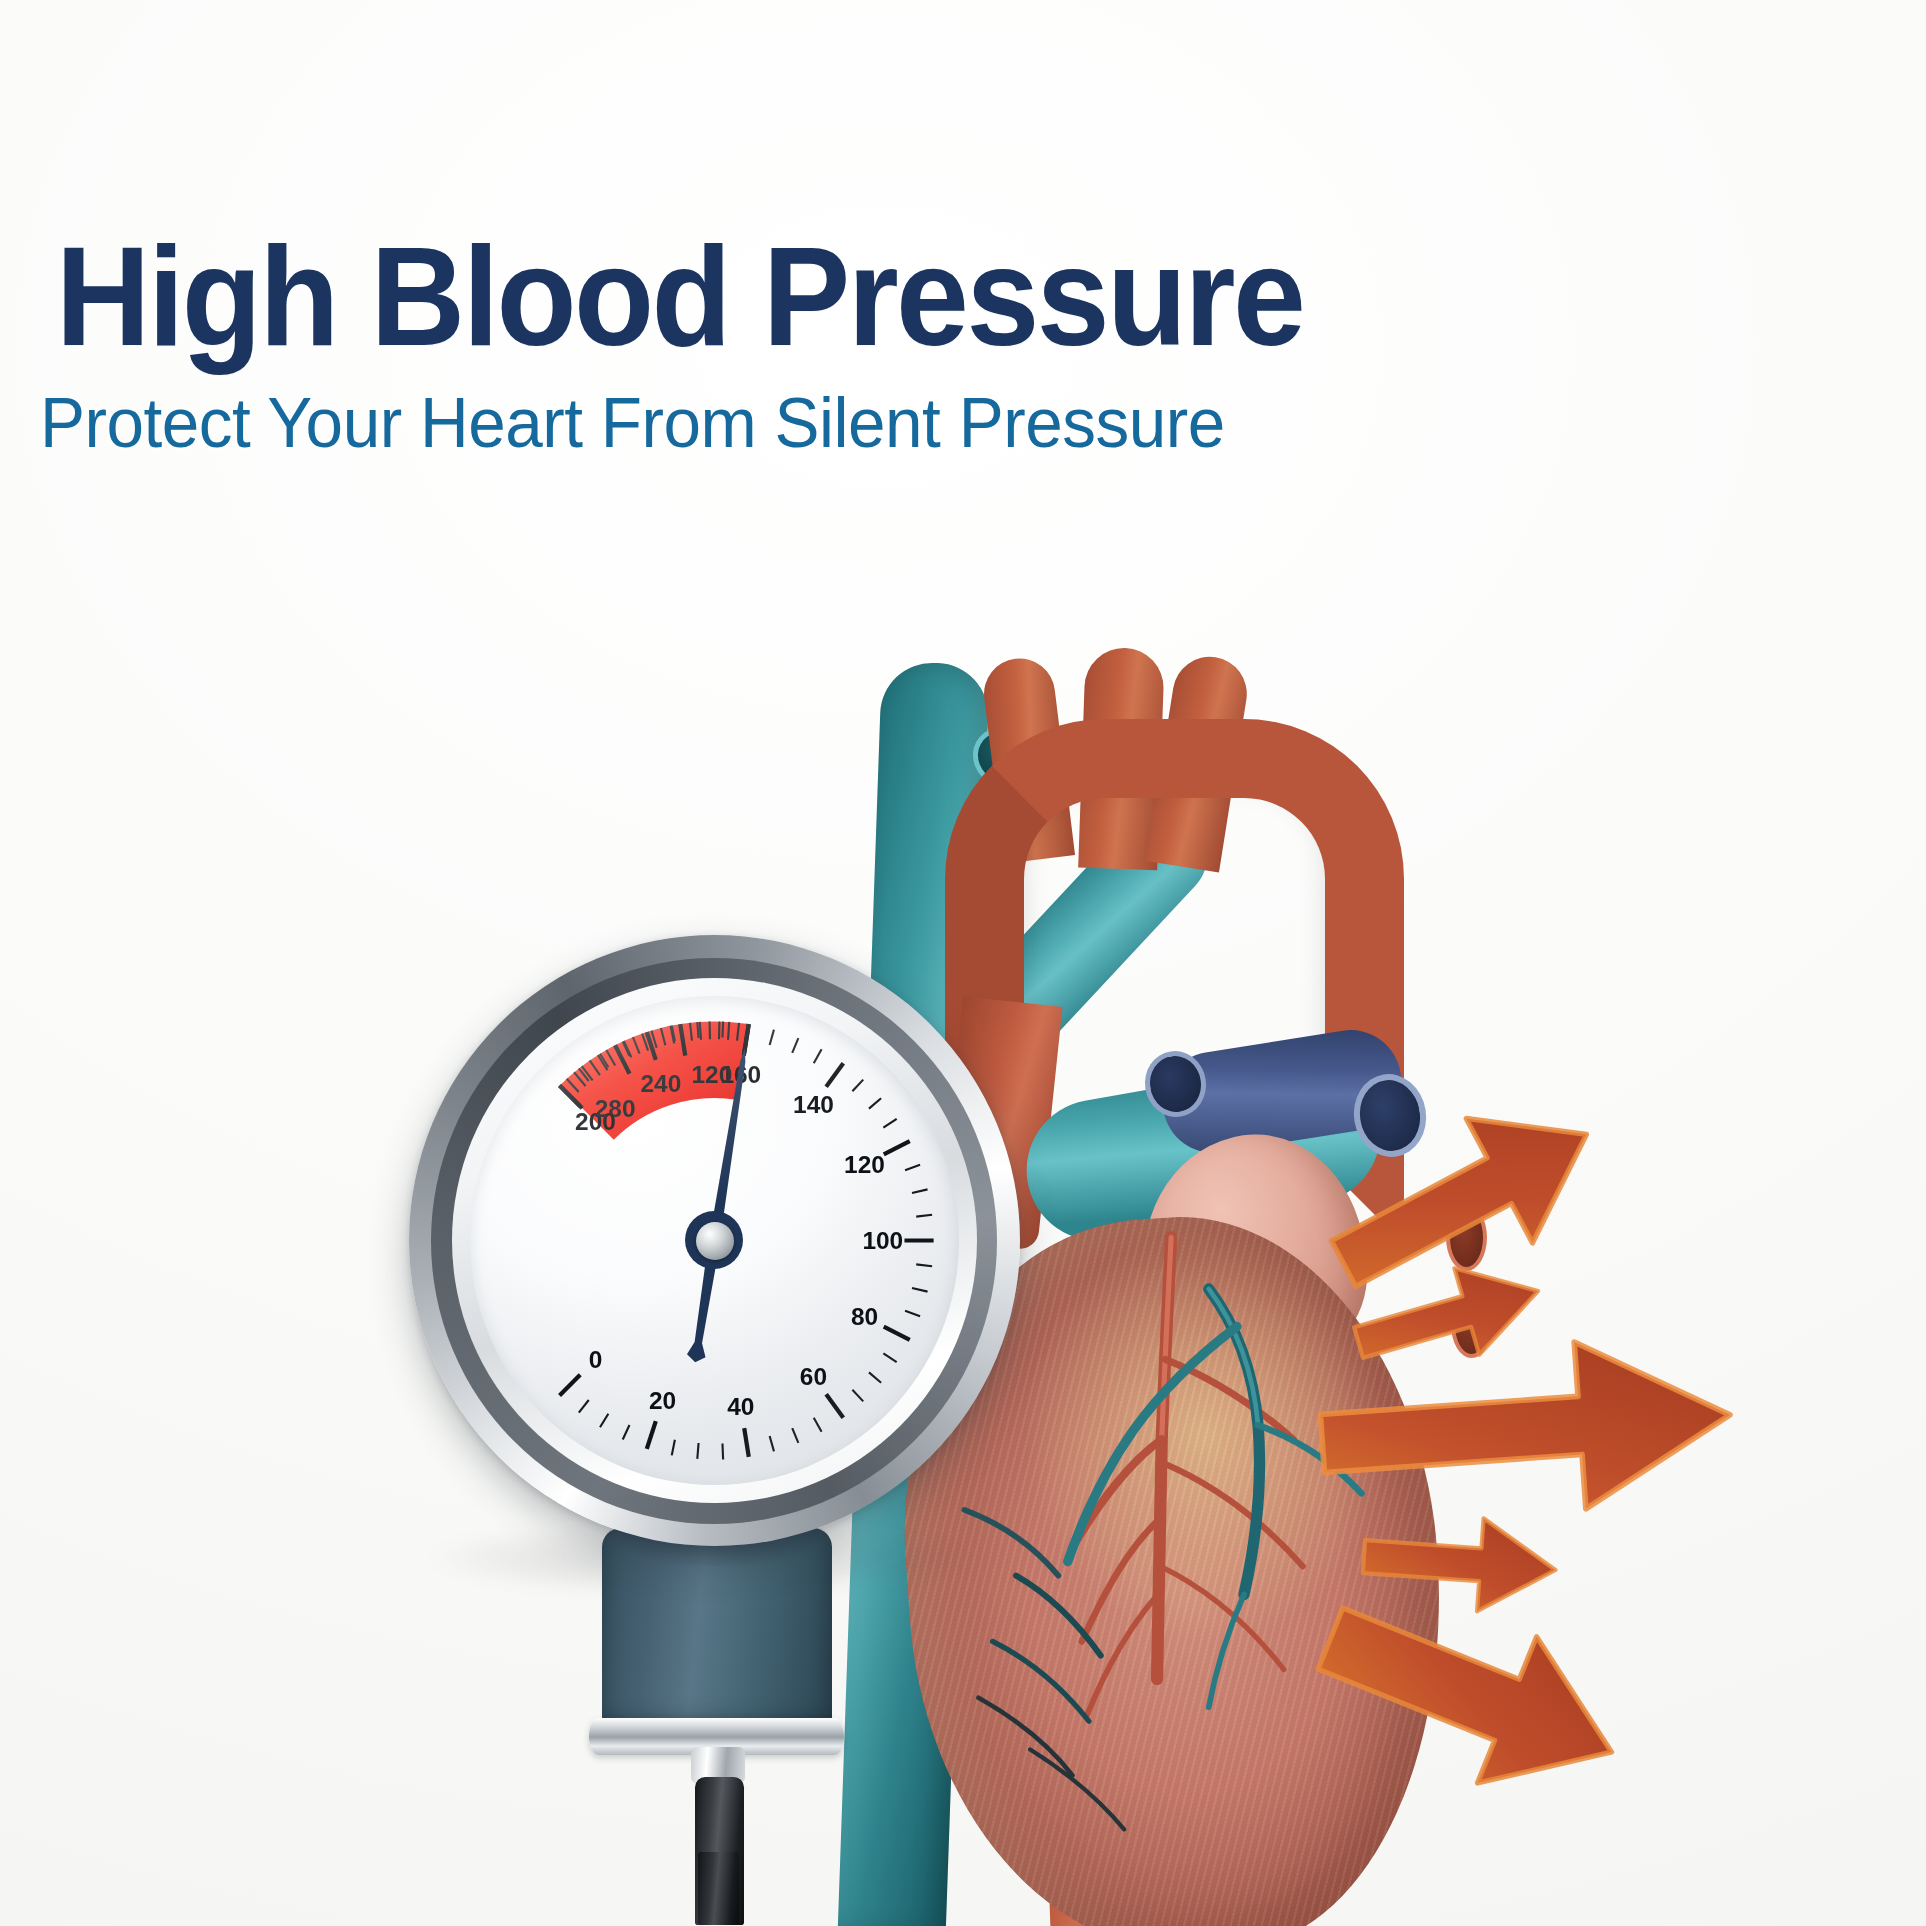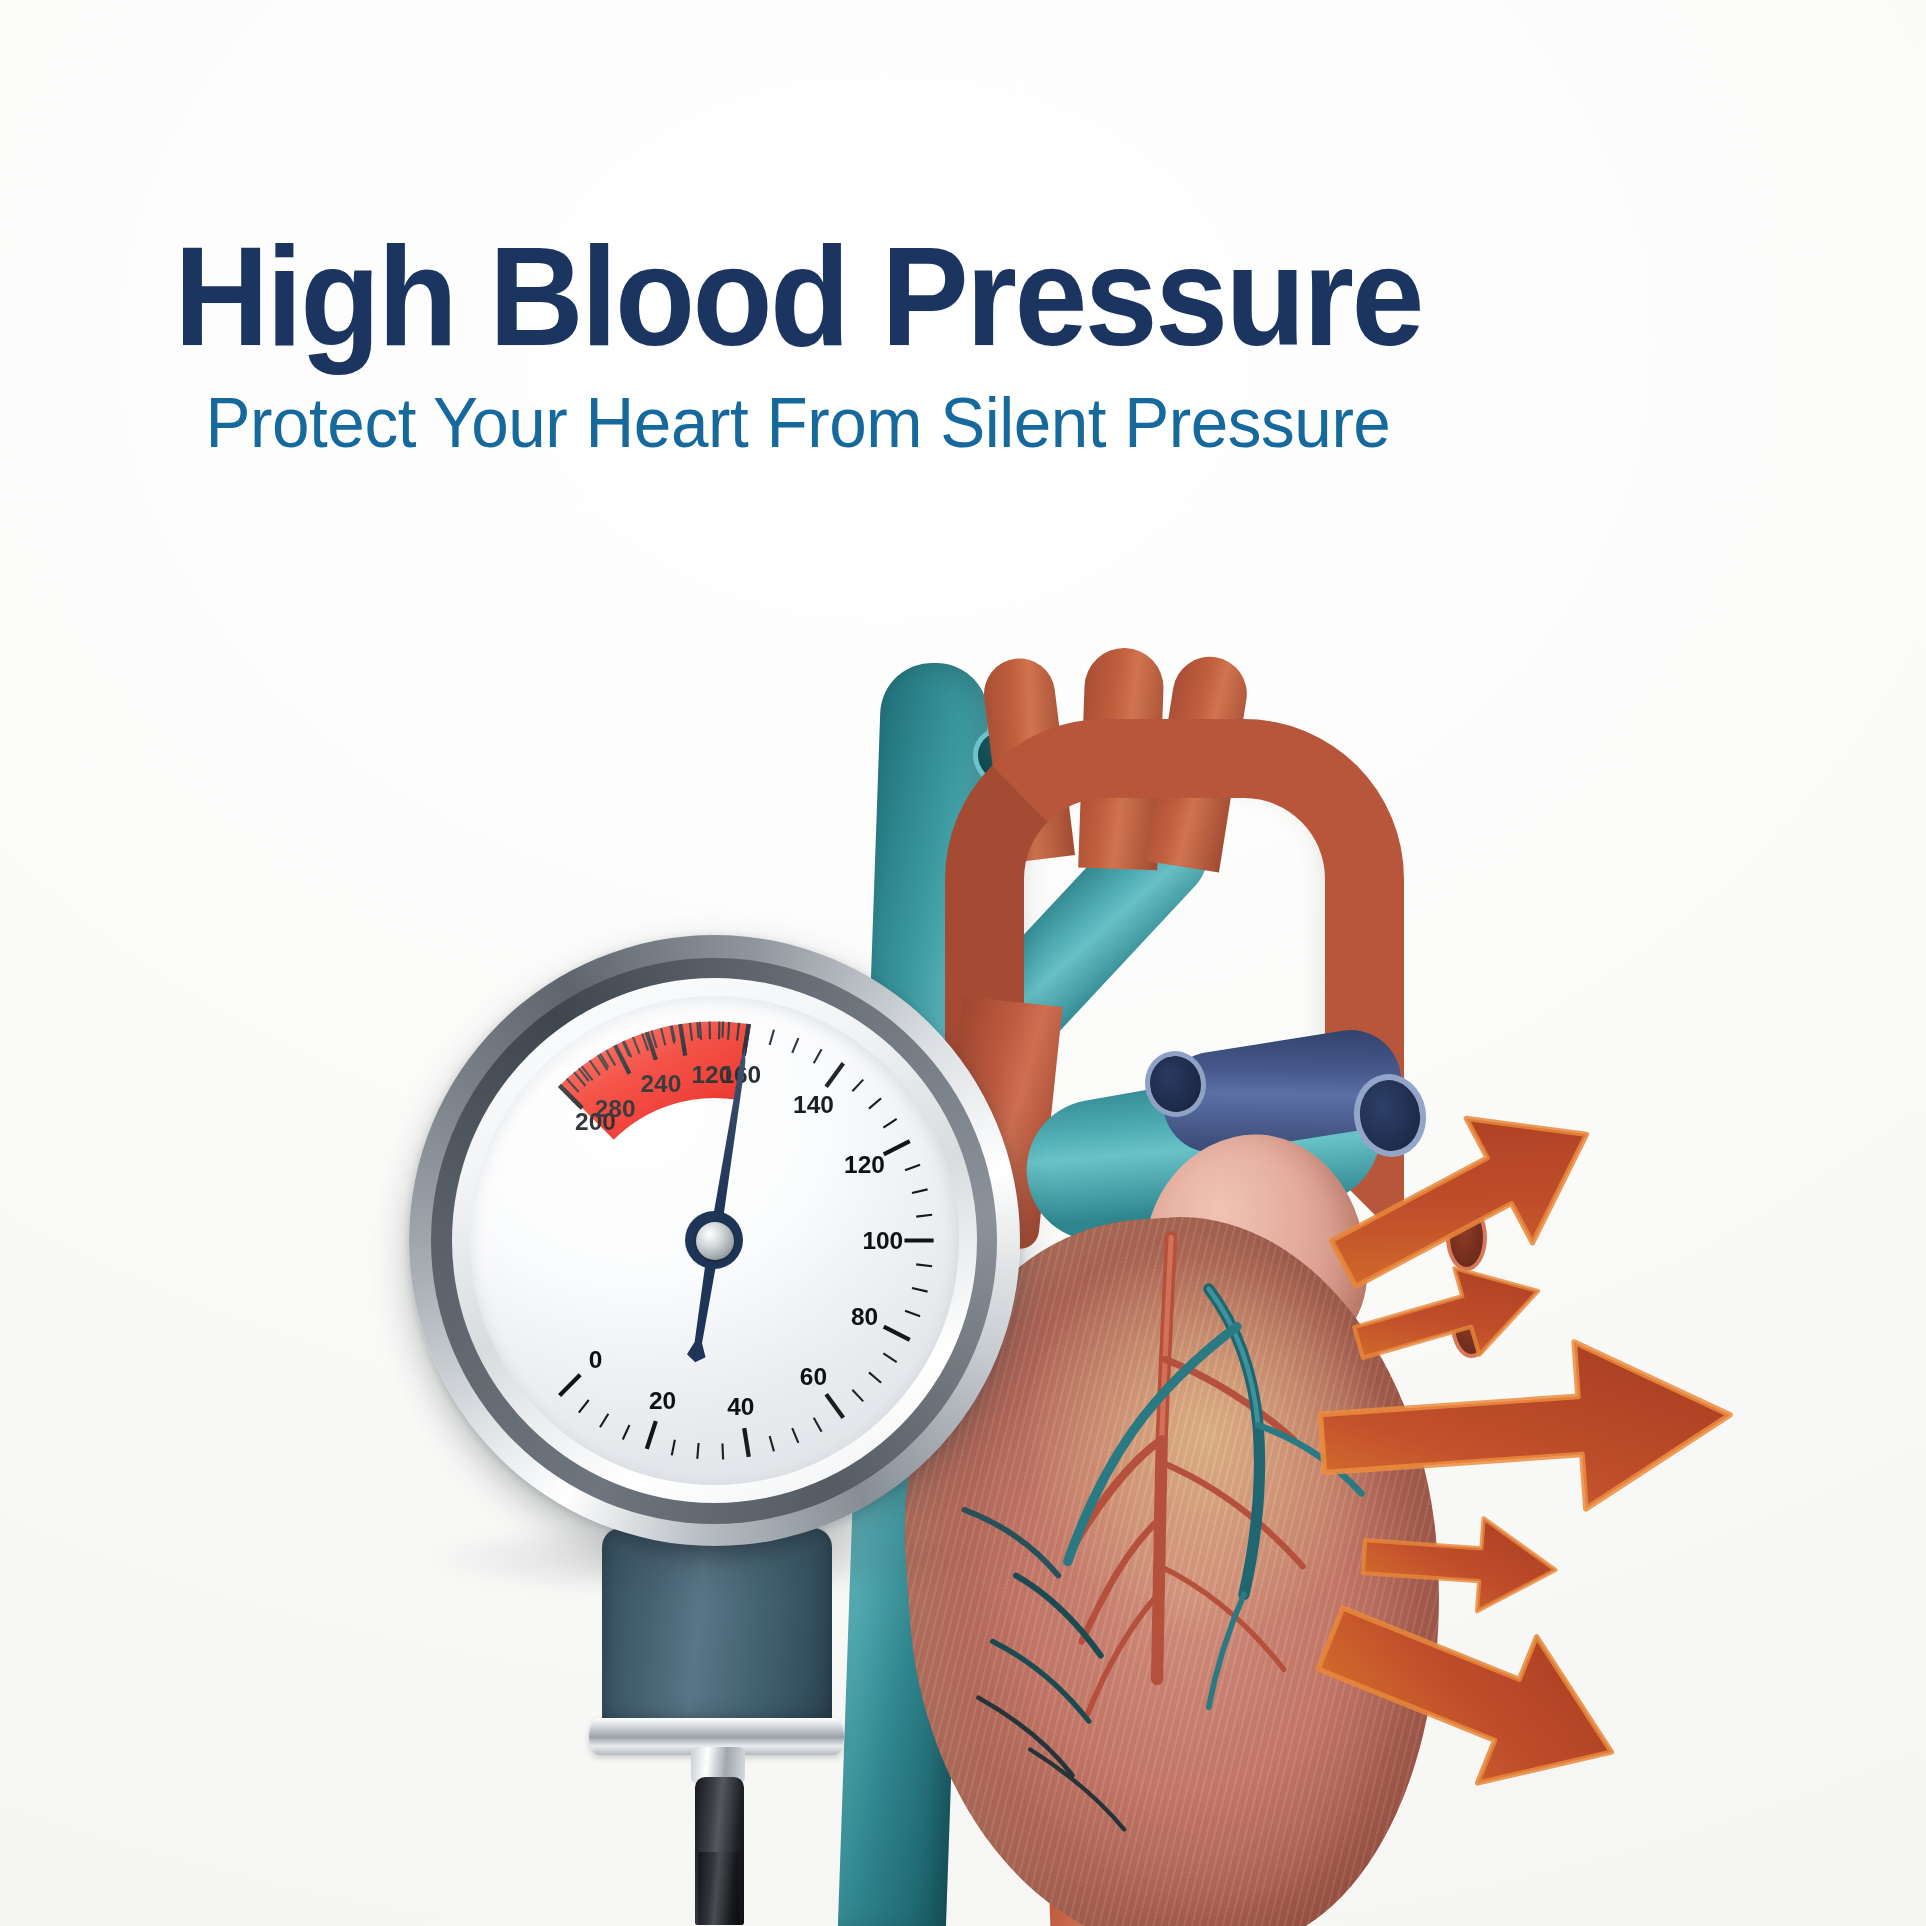--- a/index.html
+++ b/index.html
@@ -11,21 +11,20 @@
   #poster{
     position:relative;width:1926px;height:1926px;
     background:
       radial-gradient(ellipse 120% 90% at 46% 18%, #ffffff 0%, #fbfcfa 45%, #f5f6f3 100%);
     overflow:hidden;
   }
 
   
   .head-wrap{
     position:absolute;left:0;top:226px;width:1596px;
-    text-align:center;
   }
   #title{
     font-size:141px;line-height:1.0;font-weight:bold;
     letter-spacing:-2.8px;
     color:#1b3560;
     font-family:"Liberation Sans","DejaVu Sans",sans-serif;
     transform:scaleX(0.93);transform-origin:center;
     text-shadow:0 2.8px 8.5px rgba(255,255,255,0.95), 0 0.9px 0.9px rgba(27,53,96,0.12);
     margin:0;
   }

